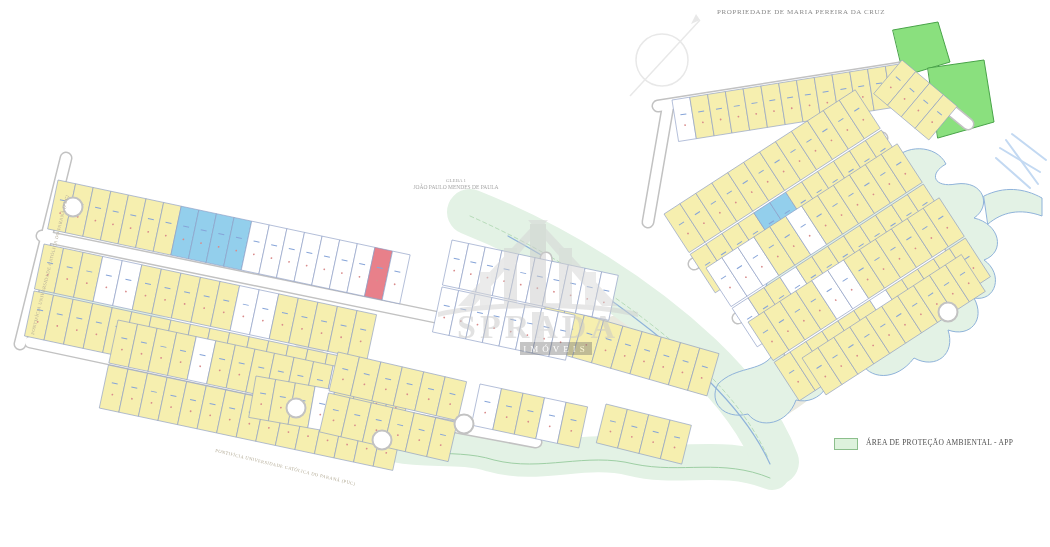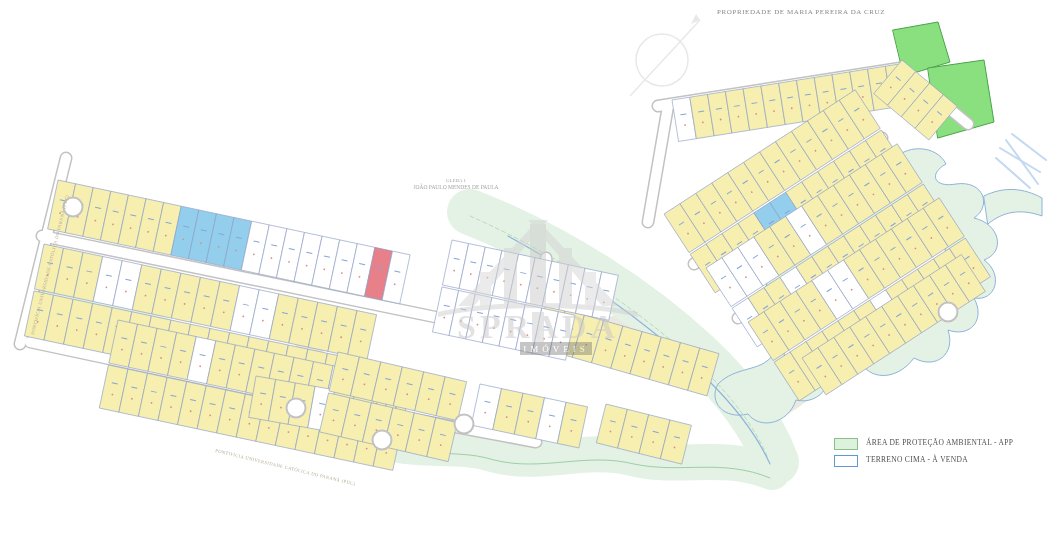--- a/index.html
+++ b/index.html
@@ -864,19 +864,15 @@
   <div id="puc-left-label" class="map-label">PONTIFÍCIA UNIVERSIDADE CATÓLICA DO PARANÁ (PUC)</div>
 
   <div id="puc-bottom-label" class="map-label">PONTIFÍCIA UNIVERSIDADE CATÓLICA DO PARANÁ (PUC)</div>
 
   <div id="legend">
 
   <div class="lrow">
         <span class="sw" style="background: rgb(221, 242, 220); border-color: rgb(140, 191, 140);"></span>
         <span class="ll">ÁREA DE PROTEÇÃO AMBIENTAL - APP</span>
       </div>
-      <div class="lrow">
-        <span class="sw" style="background: rgb(255, 255, 255); border-color: rgb(91, 155, 213);"></span>
-        <span class="ll">TERRENO CIMA - À VENDA</span>
-      </div>
     </div>
 
 </div>
 
 </body></html>

